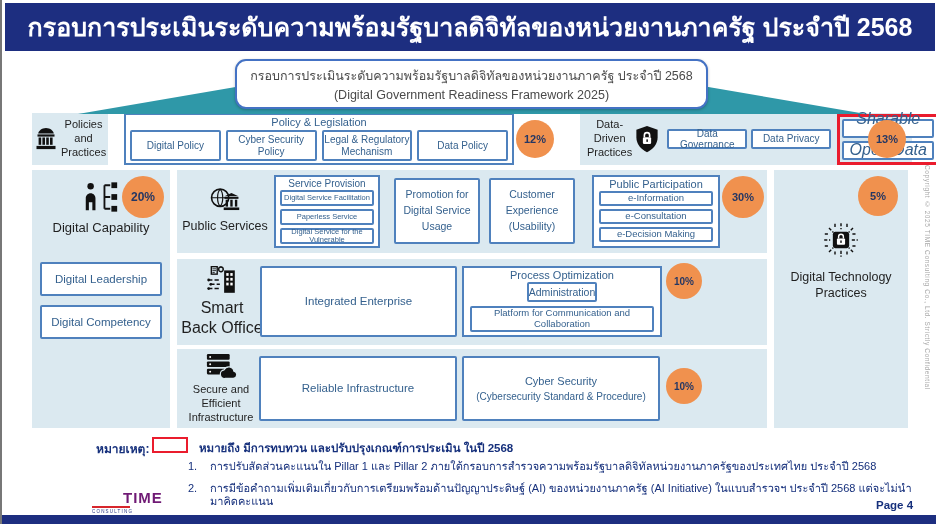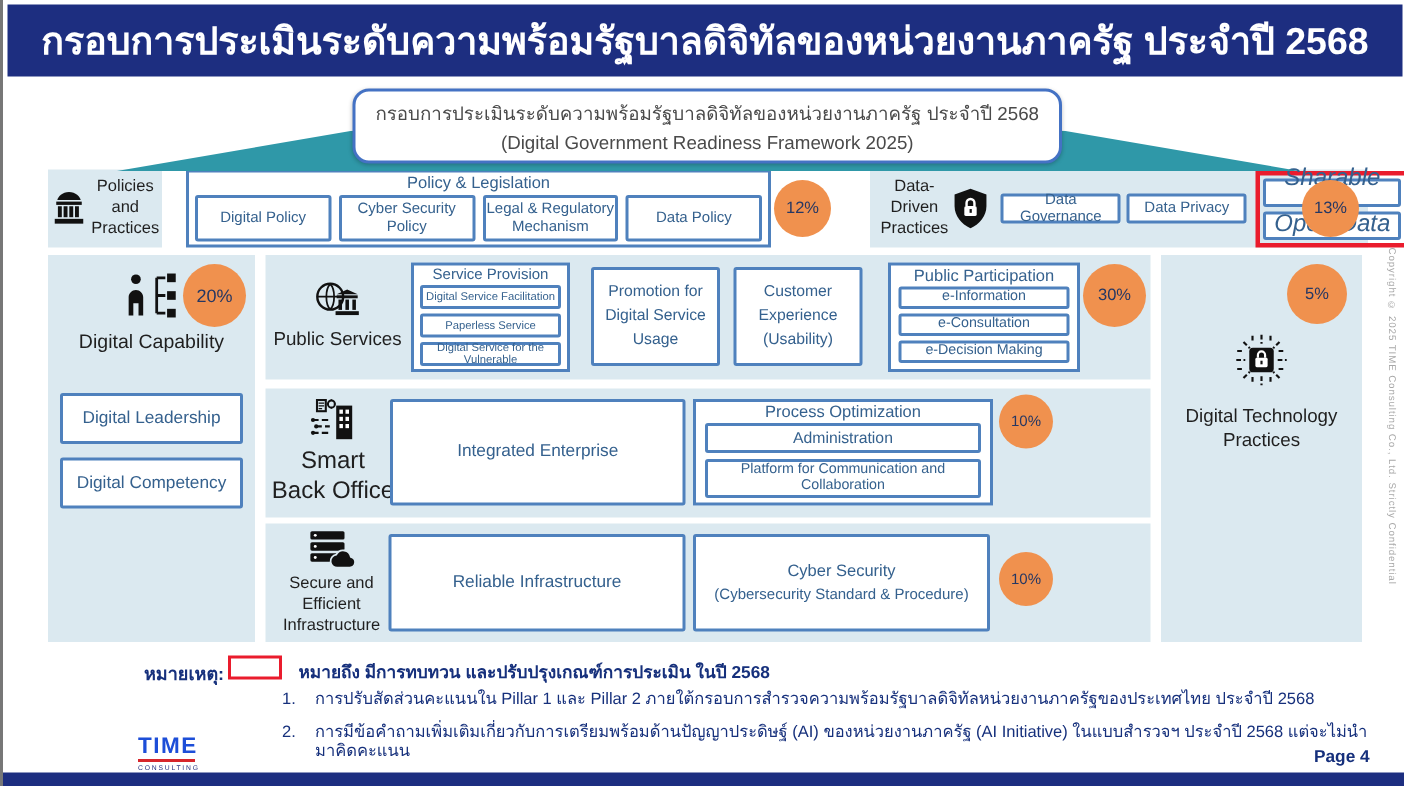--- a/index.html
+++ b/index.html
@@ -18,21 +18,21 @@
     border:2px solid #4472c4; border-radius:11px; z-index:2; display:flex; flex-direction:column;
     align-items:center; justify-content:center; gap:2px; color:#4a4a4a; font-size:12.5px; box-shadow:0 1px 3px rgba(0,0,0,.25); }
 
   
   .panel { position:absolute; background:#dbe9f0; }
   .wbox { border:2px solid #4f81bd; background:#fff; color:#35618e; display:flex; align-items:center;
     justify-content:center; text-align:center; line-height:1.15; border-radius:2px; }
   .group-box { position:absolute; border:2px solid #4f81bd; background:#fff; }
   .group-title { text-align:center; color:#35618e; font-size:11px; padding-top:1px; }
   .badge { position:absolute; background:#f0914e; border-radius:50%; display:flex; align-items:center;
-    justify-content:center; color:#253763; font-weight:normal; z-index:3; }
+    justify-content:center; color:#253763; font-weight:bold; z-index:3; }
   .dark-label { color:#1f1f1f; text-align:center; line-height:1.25; }
   .icon { display:flex; align-items:center; justify-content:center; }
   .icon svg { display:block; }
 
   
   .pp-panel { left:30px; top:113px; width:76px; height:52px; display:flex; align-items:center; justify-content:center; gap:3px; padding:2px; }
   .pp-panel .dark-label { font-size:11px; }
   .policy-box { left:122px; top:113px; width:390px; height:52px; padding:0 4px 4px; }
   .policy-items { display:flex; gap:5px; margin-top:2px; }
   .policy-items .wbox { flex:1; height:31px; font-size:10px; }
@@ -71,21 +71,21 @@
   .cust-box  { position:absolute; left:312px; top:8px; width:86px; height:66px; font-size:10.5px; line-height:1.5; padding:2px; }
   .pp-box { left:415px; top:5px; width:128px; height:73px; padding:0 5px 3px; }
   .pp-box .group-title { font-size:11px; }
   .pp-items { display:flex; flex-direction:column; gap:3px; margin-top:1px; }
   .pp-items .wbox { height:15px; font-size:9.5px; }
   .b30 { left:720px; top:176px; width:42px; height:42px; font-size:11px; }
 
   .ie-box { position:absolute; left:83px; top:7px; width:197px; height:71px; font-size:11.5px; }
   .po-box { left:285px; top:7px; width:200px; height:71px; padding:0 6px 4px; }
   .po-box .group-title { font-size:11px; }
-  .po-items { display:flex; flex-direction:column; gap:4px; margin-top:1px; }
+  .po-items { display:flex; flex-direction:column; gap:4px; margin-top:1px;align-items:center; }
   .po-admin { height:20px; font-size:10.5px; }
   .po-platform { height:26px; font-size:9.5px; }
   .b10a { left:664px; top:263px; width:36px; height:36px; font-size:10px; }
 
   .ri-box { position:absolute; left:82px; top:7px; width:198px; height:65px; font-size:11.5px; }
   .cs-box { position:absolute; left:285px; top:7px; width:198px; height:65px; flex-direction:column; gap:3px; font-size:11px; }
   .cs-sub { font-size:10px; }
   .b10b { left:664px; top:368px; width:36px; height:36px; font-size:10px; }
 
   
@@ -100,21 +100,21 @@
   .legend-text { position:absolute; left:197px; top:439px; font-size:11.5px; font-weight:bold; color:#16307c; }
   .note-items { position:absolute; left:186px; top:460px; width:730px; display:flex; flex-direction:column; gap:9px; }
   .note-item { display:flex; gap:10px; font-size:11px; color:#16307c; line-height:1.2; }
   .note-num { width:12px; flex:0 0 auto; }
 
   
   .dga-logo { position:absolute; left:38px; top:514px; font-size:19px; font-weight:bold; font-style:italic; letter-spacing:-1px; line-height:1; }
   .dga-d { color:#f47b20; } .dga-g { color:#ee4023; } .dga-a { color:#283583; }
   .dga-bar { width:40px; height:2px; background:#f47b20; margin-top:2px; }
   .time-logo { position:absolute; left:90px; top:490px; text-align:left; }
-  .time-word { font-size:15px; font-weight:bold; color:#1d4ed8; letter-spacing:1px; line-height:1; }
+  .time-word { font-size:15px; font-weight:bold; color:#701a75; letter-spacing:1px; line-height:1;margin-left:31px; }
   .time-rule { width:38px; height:2px; background:#d7262c; margin:1px 0; }
   .time-sub { font-size:4.5px; color:#283583; letter-spacing:1.2px; }
   .page-num { position:absolute; left:874px; top:499px; font-size:11.5px; font-weight:bold; color:#16307c; }
   .bottom-bar { position:absolute; left:0; top:515px; width:936px; height:9px; background:#1d2e80; }
   .copyright { position:absolute; right:5px; top:165px; height:330px; writing-mode:vertical-rl;
     font-size:6.5px; color:#a8a8a8; letter-spacing:.6px; }
 </style>
 </head>
 <body>
 

